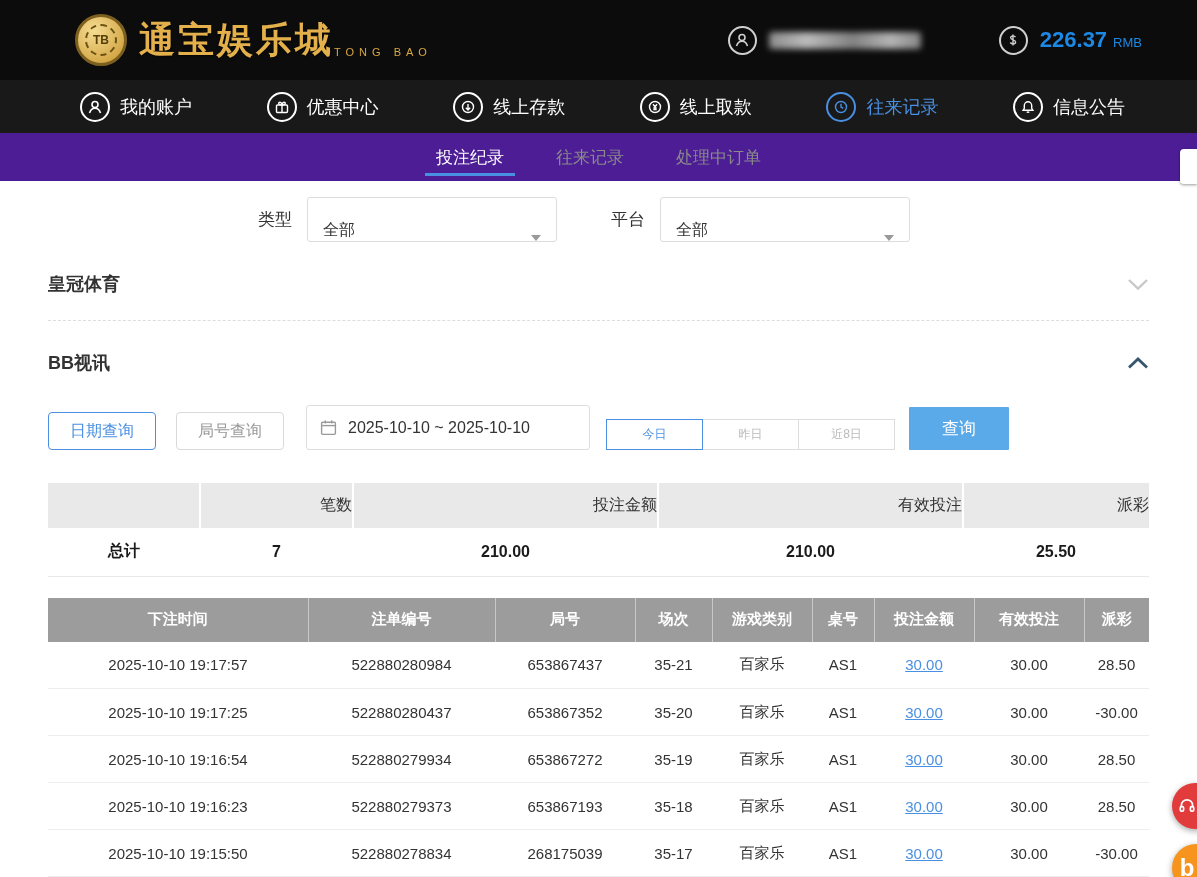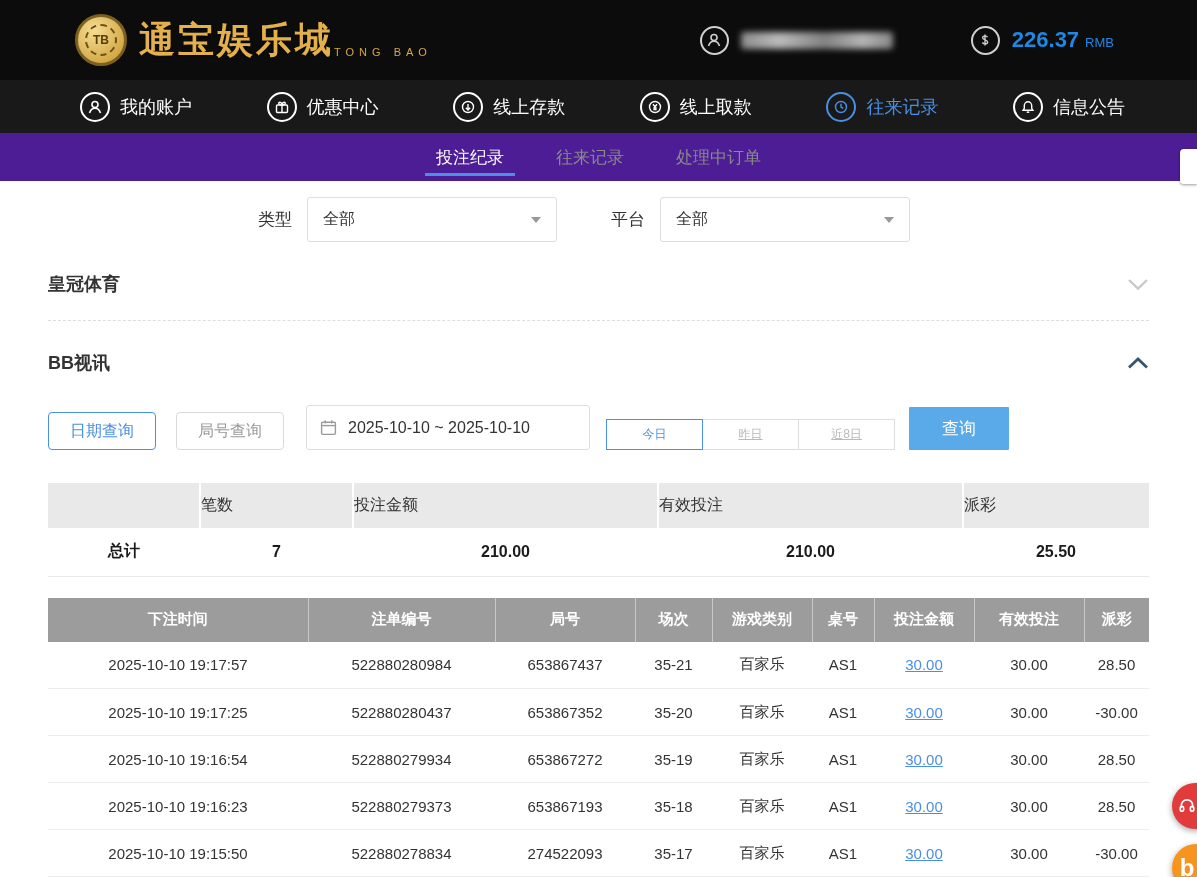--- a/index.html
+++ b/index.html
@@ -1,20 +1,20 @@
 <!DOCTYPE html>
 <html><head>
 <meta charset="utf-8">
 <style>
   * { margin:0; padding:0; box-sizing:border-box; }
   html,body { width:1197px; height:877px; overflow:hidden; }
   body { font-family:"Liberation Sans","DejaVu Sans",sans-serif; background:#fff; position:relative; }
 
   
-  .header { height:80px; background:#0c0c0c; display:flex; align-items:center; padding:0 83px 0 75px; }
+  .header { height:80px; background:#0c0c0c; display:flex; align-items:center; padding:0 55px 0 75px; }
   .logo { display:flex; align-items:center; gap:12px; cursor:pointer; }
   .chip { width:52px; height:52px; border-radius:50%; background:radial-gradient(circle at 35% 30%, #f5dc92, #c9972f); border:3px solid #7c6020; display:flex; align-items:center; justify-content:center; }
   .chip-inner { width:32px; height:32px; border-radius:50%; border:2px dashed #6d5312; display:flex; align-items:center; justify-content:center; color:#55400a; font-weight:bold; font-size:12px; }
   .brand-wrap { display:flex; }
   .brand { color:#e3b04b; font-size:36px; font-weight:bold; letter-spacing:3px; line-height:1; text-shadow:0 1px 2px rgba(0,0,0,.7); font-family:"Liberation Serif","DejaVu Serif",serif; }
   .brand-sub { color:#d9a843; font-size:11px; letter-spacing:5px; align-self:flex-end; margin-top:2px; }
   .header-right { margin-left:auto; display:flex; align-items:center; gap:78px; }
   .hr-group { display:flex; align-items:center; gap:12px; }
   .ring-icon { width:29px; height:29px; border:2px solid #cfcfcf; border-radius:50%; display:flex; align-items:center; justify-content:center; color:#cfcfcf; flex:0 0 auto; }
   .redacted { width:152px; height:17px; border-radius:3px; background:linear-gradient(90deg,#9a9a9a,#cfcfcf 25%,#8f8f8f 55%,#c7c7c7 80%,#939393); filter:blur(3px); opacity:.9; }
@@ -32,44 +32,44 @@
   .tab { color:#8a8a8a; font-size:17px; display:flex; align-items:center; position:relative; padding:0 3px; cursor:pointer; }
   .tab.active { color:#fff; }
   .tab.active::after { content:""; position:absolute; left:-8px; right:-8px; bottom:5px; height:3px; background:#4a90e2; }
   .edge-box { position:absolute; right:0; top:149px; width:17px; height:35px; background:#fff; border-radius:4px 0 0 4px; box-shadow:0 1px 3px rgba(0,0,0,.4); }
 
   
   .filter-row { display:flex; align-items:center; margin:16px 0 0 258px; }
   .filter-group { display:flex; align-items:center; }
   .filter-group + .filter-group { margin-left:54px; }
   .filter-label { font-size:17px; color:#333; margin-right:15px; }
-  .select { width:250px; height:45px; border:1px solid #ddd; border-radius:3px; background:#fff; display:flex; align-items:center; justify-content:space-between; padding:0 15px; font-size:16px; color:#333; cursor:pointer; }
+  .select { width:250px; height:45px; border:1px solid #ddd; border-radius:3px; background:#fff; display:flex; align-items:flex-end; justify-content:space-between; padding:0 15px; font-size:16px; color:#333; cursor:pointer; }
   .caret { width:0; height:0; border-left:5px solid transparent; border-right:5px solid transparent; border-top:6px solid #999; }
 
   
   .section-row { margin:30px 48px 0; display:flex; align-items:center; justify-content:space-between; }
   .section-title { font-size:18px; font-weight:bold; color:#333; }
   .section-sep { margin:24px 48px 0; border-bottom:1px dashed #ddd; }
   .chev { cursor:pointer; display:flex; }
 
   
   .query-row { display:flex; align-items:flex-end; margin:30px 48px 0; height:45px; }
   .btn-outline { height:38px; padding:0 21px; border:1px solid #4a90e2; color:#4a90e2; border-radius:4px; background:#fff; font-size:16px; display:flex; align-items:center; cursor:pointer; }
   .btn-outline.gray { border-color:#d9d9d9; color:#999; margin-left:20px; }
   .date-input { margin-left:22px; width:284px; height:45px; border:1px solid #ddd; border-radius:3px; display:flex; align-items:center; padding:0 13px; gap:11px; font-size:16px; color:#333; cursor:pointer; }
   .day-group { display:flex; margin-left:16px; }
   .day-btn { width:97px; height:31px; border:1px solid #ddd; background:#fff; display:flex; align-items:center; justify-content:center; font-size:12px; color:#b9b9b9; cursor:pointer; }
-  .day-btn + .day-btn { margin-left:-1px;text-decoration:underline; }
+  .day-btn + .day-btn { margin-left:-1px; }
   .day-btn.active { border-color:#4a90e2; color:#4a90e2; position:relative; z-index:1; }
   .btn-search { margin-left:14px; width:100px; height:43px; background:#5aa9e8; border:none; border-radius:1px; color:#fff; font-size:17px; display:flex; align-items:center; justify-content:center; cursor:pointer; }
 
   
   table { border-collapse:collapse; table-layout:fixed; }
   .summary { margin:33px 48px 0; width:1101px; }
-  .summary th { background:#e9e9e9; height:45px; font-size:16px; font-weight:normal; color:#333; border-right:2px solid #fff; text-align:left; }
+  .summary th { background:#e9e9e9; height:45px; font-size:16px; font-weight:normal; color:#333; border-right:2px solid #fff; text-align:right; }
   .summary th:last-child { border-right:none; }
   .summary td { height:48px; text-align:center; font-size:16px; font-weight:bold; color:#1b1b1b; border-bottom:1px solid #e8e8e8; }
 
   
   .detail { margin:21px 48px 0; width:1101px; }
   .detail th { background:#9c9c9c; color:#fff; height:44px; font-size:15px; font-weight:bold; text-align:center; border-right:1px solid rgba(255,255,255,.45); }
   .detail th:last-child { border-right:none; }
   .detail td { height:47px; text-align:center; font-size:15px; color:#333; border-bottom:1px solid #ededed; background:#fff; }
   .bet-link { color:#4a90e2; text-decoration:underline; cursor:pointer; }
   .neg { color:#e23b3b; }
@@ -330,21 +330,21 @@
       <td>35-18</td>
       <td>百家乐</td>
       <td>AS1</td>
       <td><a class="bet-link">30.00</a></td>
       <td>30.00</td>
       <td>28.50</td>
     </tr>
     <tr>
       <td>2025-10-10 19:15:50</td>
       <td>522880278834</td>
-      <td>274522093</td>
+      <td>268175039</td>
       <td>35-17</td>
       <td>百家乐</td>
       <td>AS1</td>
       <td><a class="bet-link">30.00</a></td>
       <td>30.00</td>
       <td class="neg">-30.00</td>
     </tr>
   </tbody>
 </table>
 

